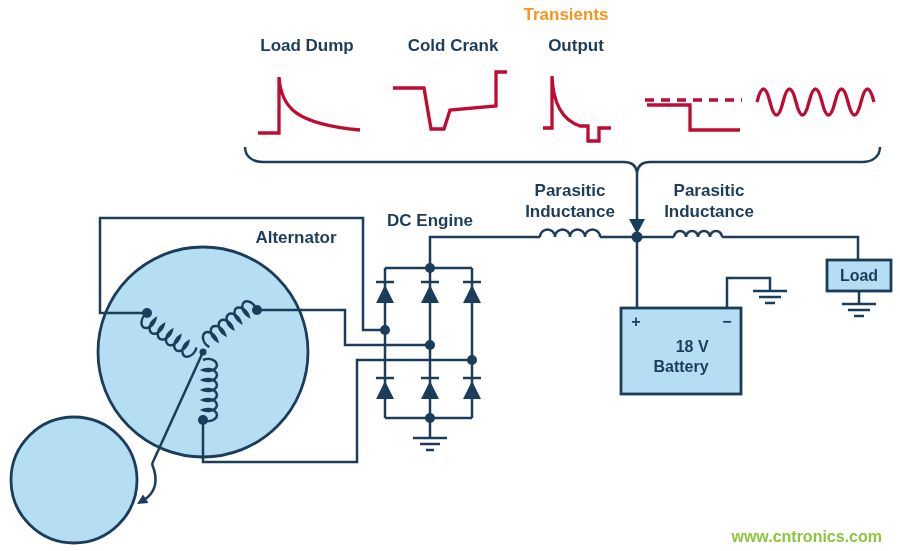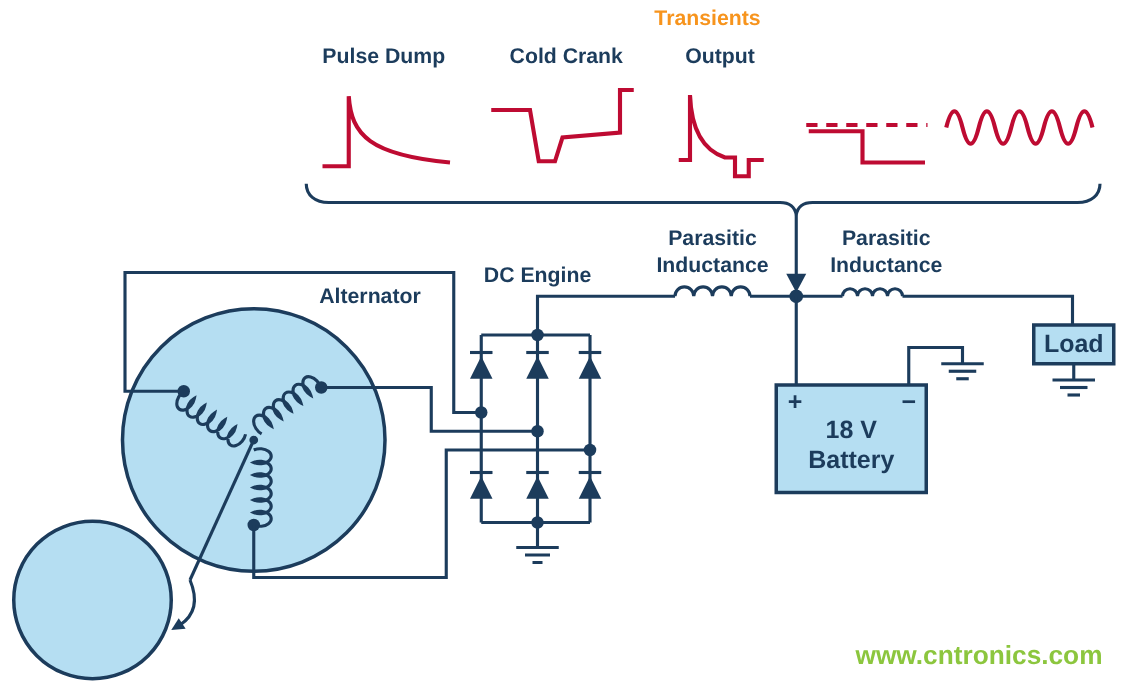--- a/index.html
+++ b/index.html
@@ -2,23 +2,23 @@
 <html style="--navy: #1c3c5c; --crimson: #be0b32; --orange: #f7941d; --lightblue: #b5def2; --green: #8cc63e; --bg: #ffffff;"><head>
 <meta charset="utf-8">
 <style>
   html,body{margin:0;padding:0;background:#fff;}
   .stage{position:relative;width:900px;height:551px;background:var(--bg);overflow:hidden;
          font-family:"Liberation Sans",sans-serif;}
   .stage svg{position:absolute;left:0;top:0;}
   .label{position:absolute;transform:translate(-50%,-50%);text-align:center;font-weight:bold;
          color:var(--navy);font-size:17px;line-height:1.22;white-space:pre-line;}
   .label.orange{color:var(--orange);}
-  .label.small{font-size:20px;}
+  .label.small{font-size:16px;text-align:right;}
   .watermark{position:absolute;transform:translate(-100%,-50%);color:var(--green);
-             font-size:21px;font-weight:bold;white-space:nowrap;}
+             font-size:16px;font-weight:bold;white-space:nowrap;margin-top:12px;}
   .wire{fill:none;stroke:var(--navy);stroke-width:2.5px;}
   .wave{fill:none;stroke:var(--crimson);stroke-width:3.3px;}
   .dashed{stroke-dasharray:9 7;}
   .blue{fill:var(--lightblue);stroke:var(--navy);stroke-width:2.8px;}
   .dot{fill:var(--navy);stroke:none;}
   .solid{fill:var(--navy);stroke:none;}
   .bar{stroke:var(--navy);stroke-width:2.5px;}
 </style>
 </head>
 <body>
@@ -141,21 +141,21 @@
     <path class="wire" d="M859,291 V304"></path>
     <g>
       <line class="bar" x1="842" y1="304" x2="876" y2="304"></line>
       <line class="bar" x1="848" y1="310" x2="870" y2="310"></line>
       <line class="bar" x1="854" y1="316" x2="864" y2="316"></line>
     </g>
   </svg>
 
   <div class="label orange" style="left:566px;top:15px">Transients</div>
 
-  <div class="label" style="left:307px;top:46px">Pulse Dump</div>
+  <div class="label" style="left:307px;top:46px">Load Dump</div>
   <div class="label" style="left:453px;top:46px">Cold Crank</div>
   <div class="label" style="left:576px;top:46px">Output</div>
 
   <div class="label" style="left:296px;top:238px">Alternator</div>
   <div class="label" style="left:430px;top:221px">DC Engine</div>
   <div class="label" style="left:570px;top:202px">Parasitic
 Inductance</div>
   <div class="label" style="left:709px;top:202px">Parasitic
 Inductance</div>
 

